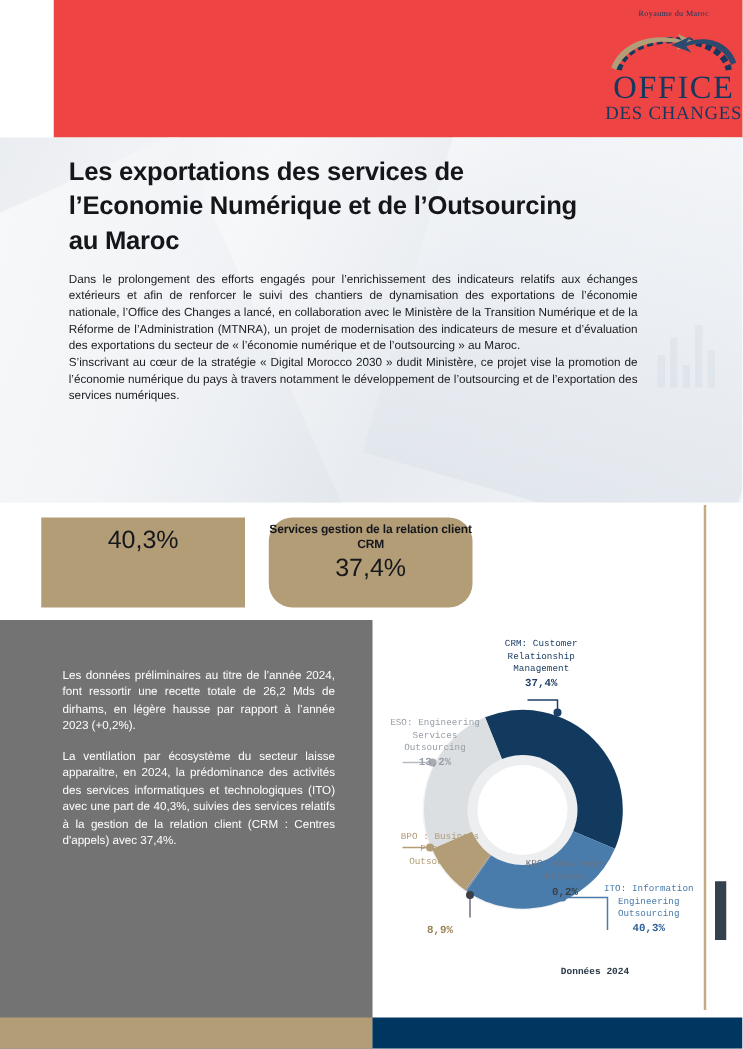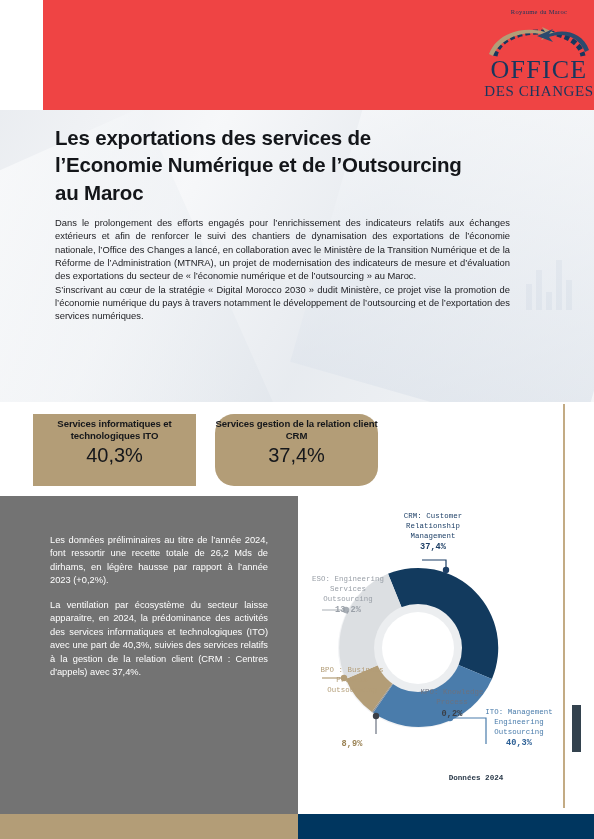--- a/index.html
+++ b/index.html
@@ -162,21 +162,20 @@
     </div>
     <div class="title">Les exportations des services de l’Economie Numérique et de l’Outsourcing au Maroc</div>
     <div class="intro">
       <p>Dans le prolongement des efforts engagés pour l’enrichissement des indicateurs relatifs aux échanges extérieurs et afin de renforcer le suivi des chantiers de dynamisation des exportations de l’économie nationale, l’Office des Changes a lancé, en collaboration avec le Ministère de la Transition Numérique et de la Réforme de l’Administration (MTNRA), un projet de modernisation des indicateurs de mesure et d’évaluation des exportations du secteur de « l’économie numérique et de l’outsourcing » au Maroc.</p>
       <p>S’inscrivant au cœur de la stratégie « Digital Morocco 2030 » dudit Ministère, ce projet vise la promotion de l’économie numérique du pays à travers notamment le développement de l’outsourcing et de l’exportation des services numériques.</p>
     </div>
   </div>
 
   <div class="kpi-row">
     <div class="kpi kpi-1">
-      <div class="kpi-title">Services informatiques et technologiques ITO</div>
       <div class="kpi-value">40,3%</div>
     </div>
     <div class="kpi kpi-2">
       <div class="kpi-title">Services  gestion de la relation client CRM</div>
       <div class="kpi-value">37,4%</div>
     </div>
   </div>
 
   <div class="blue-panel">
     <div class="blue-text">
@@ -251,21 +250,21 @@
       <b>8,9%</b>
     </div>
 
     <div class="lbl lbl-kpo">
       <span>KPO: Knowledge</span><br>
       <span>Process</span>
       <b>0,2%</b>
     </div>
 
     <div class="lbl lbl-ito">
-      <span>ITO: Management</span><br>
+      <span>ITO: Information</span><br>
       <span>Engineering</span><br>
       <span>Outsourcing</span>
       <b>40,3%</b>
     </div>
 
     <div class="donnees">Données 2024</div>
   </div>
 
   <div class="edge-line"></div>
   <div class="edge-block"></div>

